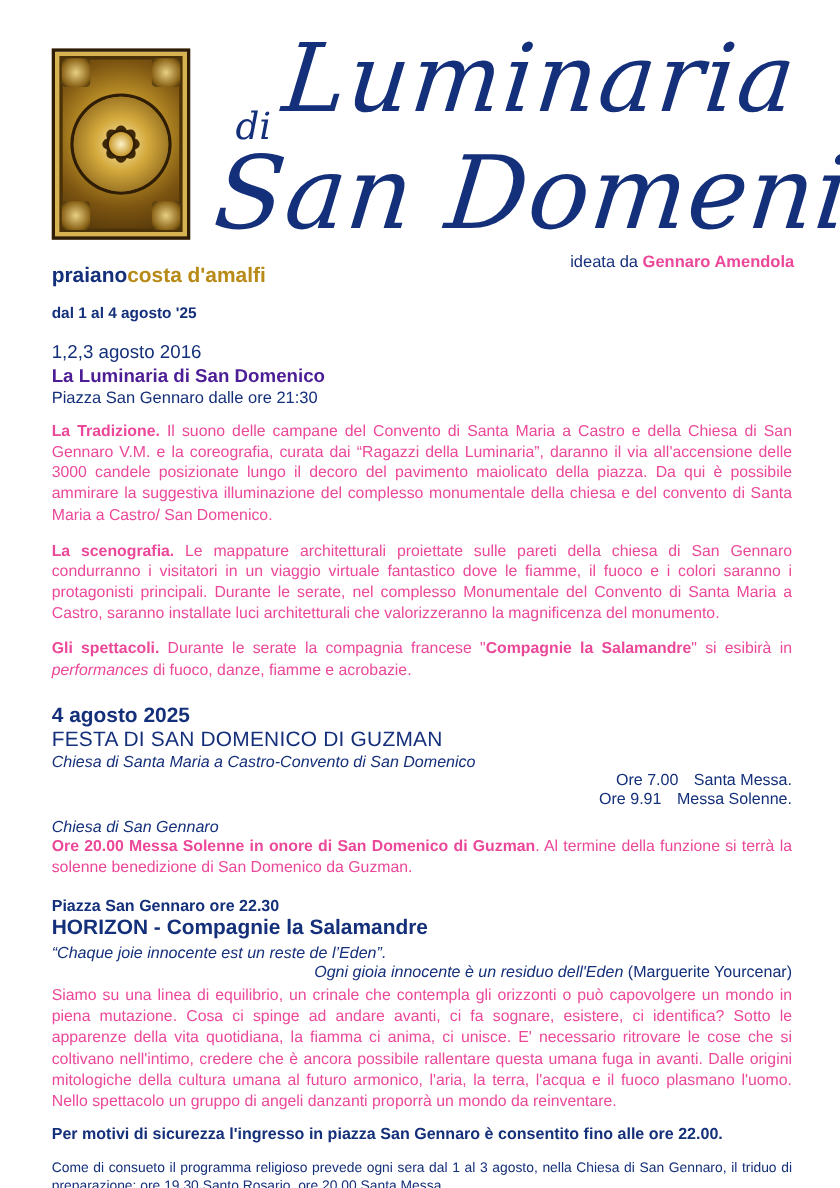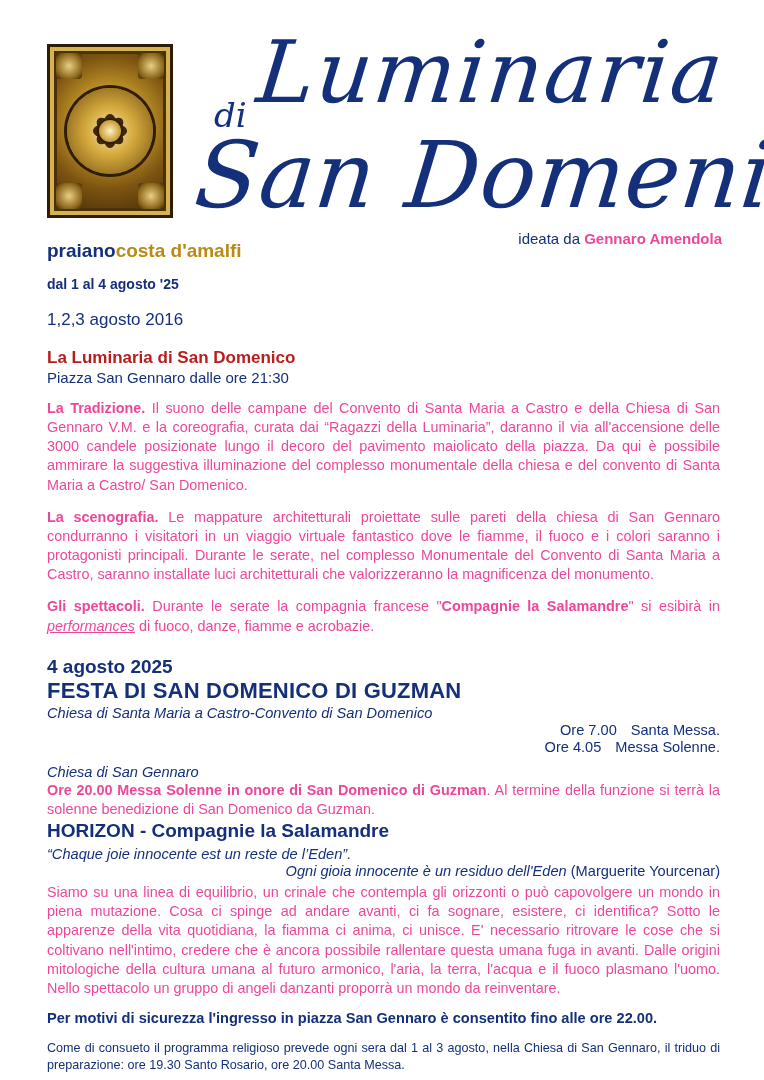--- a/index.html
+++ b/index.html
@@ -159,47 +159,47 @@
     color: #15307a;
   }
   .sec-date {
     font-size: 17px;
     margin-top: 14px;
     color: #15307a;
   }
   .sec-title {
     font-size: 17px;
     font-weight: bold;
-    margin-top: 18px;
-    color: #b91c1c;
+    margin-top: 2px;
+    color: #4c1d95;
   }
   .sec-sub {
     font-size: 15px;
     margin-top: 1px;
     color: #15307a;
   }
   .para {
     font-size: 14.4px;
     line-height: 1.33;
     text-align: justify;
     margin-top: 13px;
     color: #ec4899;
   }
   .para b { font-weight: bold; }
-  .para i { font-style: italic; text-decoration: underline; }
+  .para i { font-style: italic; }
 
   .sec2-date {
     font-size: 19px;
     font-weight: bold;
     margin-top: 20px;
     color: #15307a;
   }
   .sec2-title {
-    font-size: 22px;
-    font-weight: bold;
+    font-size: 19px;
+    font-weight: normal;
     letter-spacing: 0.2px;
     color: #15307a;
   }
   .italic-line {
     font-size: 14.6px;
     font-style: italic;
     color: #15307a;
     margin-top: 1px;
   }
   .time-line {
@@ -288,28 +288,29 @@
       <b>Gli spettacoli.</b><span> Durante le serate la compagnia francese "</span><b>Compagnie la Salamandre</b><span>" si esibirà in </span><i>performances</i><span> di fuoco, danze, fiamme e acrobazie.</span>
     </p>
 
     <div class="sec2-date">4 agosto 2025</div>
     <div class="sec2-title">FESTA DI SAN DOMENICO DI GUZMAN</div>
     <div class="italic-line">Chiesa di Santa Maria a Castro-Convento di San Domenico</div>
     <div class="time-line">
       <span>Ore 7.00</span><span class="gap"></span><span>Santa Messa.</span>
     </div>
     <div class="time-line">
-      <span>Ore 4.05</span><span class="gap"></span><span>Messa Solenne.</span>
+      <span>Ore 9.91</span><span class="gap"></span><span>Messa Solenne.</span>
     </div>
 
     <div class="italic-line mt8">Chiesa di San Gennaro</div>
     <p class="para" style="margin-top:1px">
       <b>Ore 20.00 Messa Solenne in onore di San Domenico di Guzman</b><span>. Al termine della funzione si terrà la solenne benedizione di San Domenico da Guzman.</span>
     </p>
 
+    <div class="bold-line" style="margin-top:17px">Piazza San Gennaro ore 22.30</div>
     <div class="horizon-title">HORIZON - Compagnie la Salamandre</div>
     <div class="quote">“Chaque joie innocente est un reste de l’Eden”.</div>
     <div class="time-line">
       <i>Ogni gioia innocente è un residuo dell'Eden</i><span> (Marguerite Yourcenar)</span>
     </div>
 
     <p class="para" style="margin-top:4px">Siamo su una linea di equilibrio, un crinale che contempla gli orizzonti o può capovolgere un mondo in piena mutazione. Cosa ci spinge ad andare avanti, ci fa sognare, esistere, ci identifica? Sotto le apparenze della vita quotidiana, la fiamma ci anima, ci unisce. E' necessario ritrovare le cose che si coltivano nell'intimo, credere che è ancora possibile rallentare questa umana fuga in avanti. Dalle origini mitologiche della cultura umana al futuro armonico, l'aria, la terra, l'acqua e il fuoco plasmano l'uomo. Nello spettacolo un gruppo di angeli danzanti proporrà un mondo da reinventare.</p>
 
     <div class="bold-line" style="margin-top:12px">Per motivi di sicurezza l'ingresso in piazza San Gennaro è consentito fino alle ore 22.00.</div>
 

